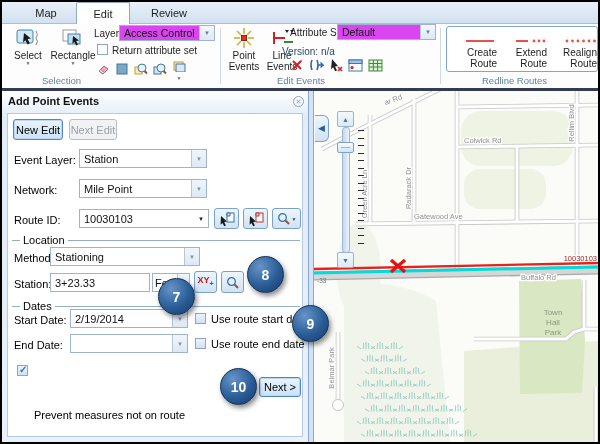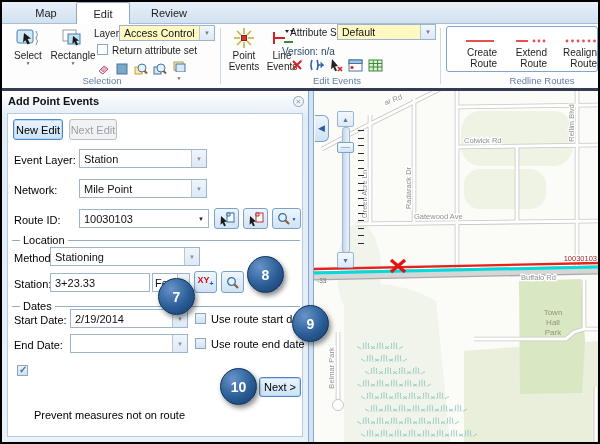--- a/index.html
+++ b/index.html
@@ -11,22 +11,22 @@
   .tab{position:absolute;top:0;height:22px;text-align:center;font-size:11px;color:#1d1d1d;line-height:22px;cursor:default;}
   .tab.active{background:#fff;border:1px solid #8ea9c4;border-bottom:none;border-radius:2px 2px 0 0;}
 
   
   .ribbon{position:absolute;left:0;top:22px;width:596px;height:64px;background:#fdfdfe;}
   .rdiv{position:absolute;top:4px;width:1px;height:56px;background:#cdd9e6;}
   .bigbtn{position:absolute;top:3px;text-align:center;font-size:10px;color:#1d1d1d;}
   .bigbtn .bicon{display:block;margin:0 auto 1px auto;}
   .caret{font-size:5px;color:#5a6a7a;line-height:4px;}
   .rlabel{position:absolute;font-size:10px;color:#1d1d1d;white-space:nowrap;}
-  .grouplabel{position:absolute;top:51px;font-size:9.5px;color:#64809e;text-align:center;white-space:nowrap;}
-  .combo{position:absolute;height:16px;background:#fef9c3;border:1px solid #9db4cb;display:flex;align-items:center;}
+  .grouplabel{position:absolute;top:51px;font-size:9.5px;color:#64809e;white-space:nowrap;}
+  .combo{position:absolute;height:16px;background:#d946ef;border:1px solid #9db4cb;display:flex;align-items:center;}
   .combo .ctext{flex:1;font-size:10.5px;padding:0 4px;color:#111;white-space:nowrap;overflow:hidden;}
   .combo .carrow{width:15px;height:100%;background:linear-gradient(#f2f7fc,#dce9f6);border-left:1px solid #b9c6d4;font-size:6px;color:#6d7f92;display:flex;align-items:center;justify-content:center;}
   .chk{position:absolute;width:11px;height:11px;border:1px solid #8fa6bc;background:#fcfdfe;}
   .chk.filled{background:linear-gradient(#eaf3fb,#cfe3f4);}
   .chk.checked::after{content:"\2713";position:absolute;left:1px;top:-2px;font-size:10px;font-weight:bold;color:#3d74ad;}
   .iconrow{position:absolute;display:flex;gap:5px;align-items:center;}
   .darkbar{position:absolute;left:0;top:86px;width:596px;height:3px;background:#333c52;}
   .redlinebox{position:absolute;left:444px;top:2px;width:152px;height:46px;border:1px solid #7ea6cf;border-radius:3px;background:#fff;display:flex;}
   .redlinebox .rbtn{flex:1;text-align:right;font-size:10px;color:#1d1d1d;padding-top:9px;line-height:11px;}
 

